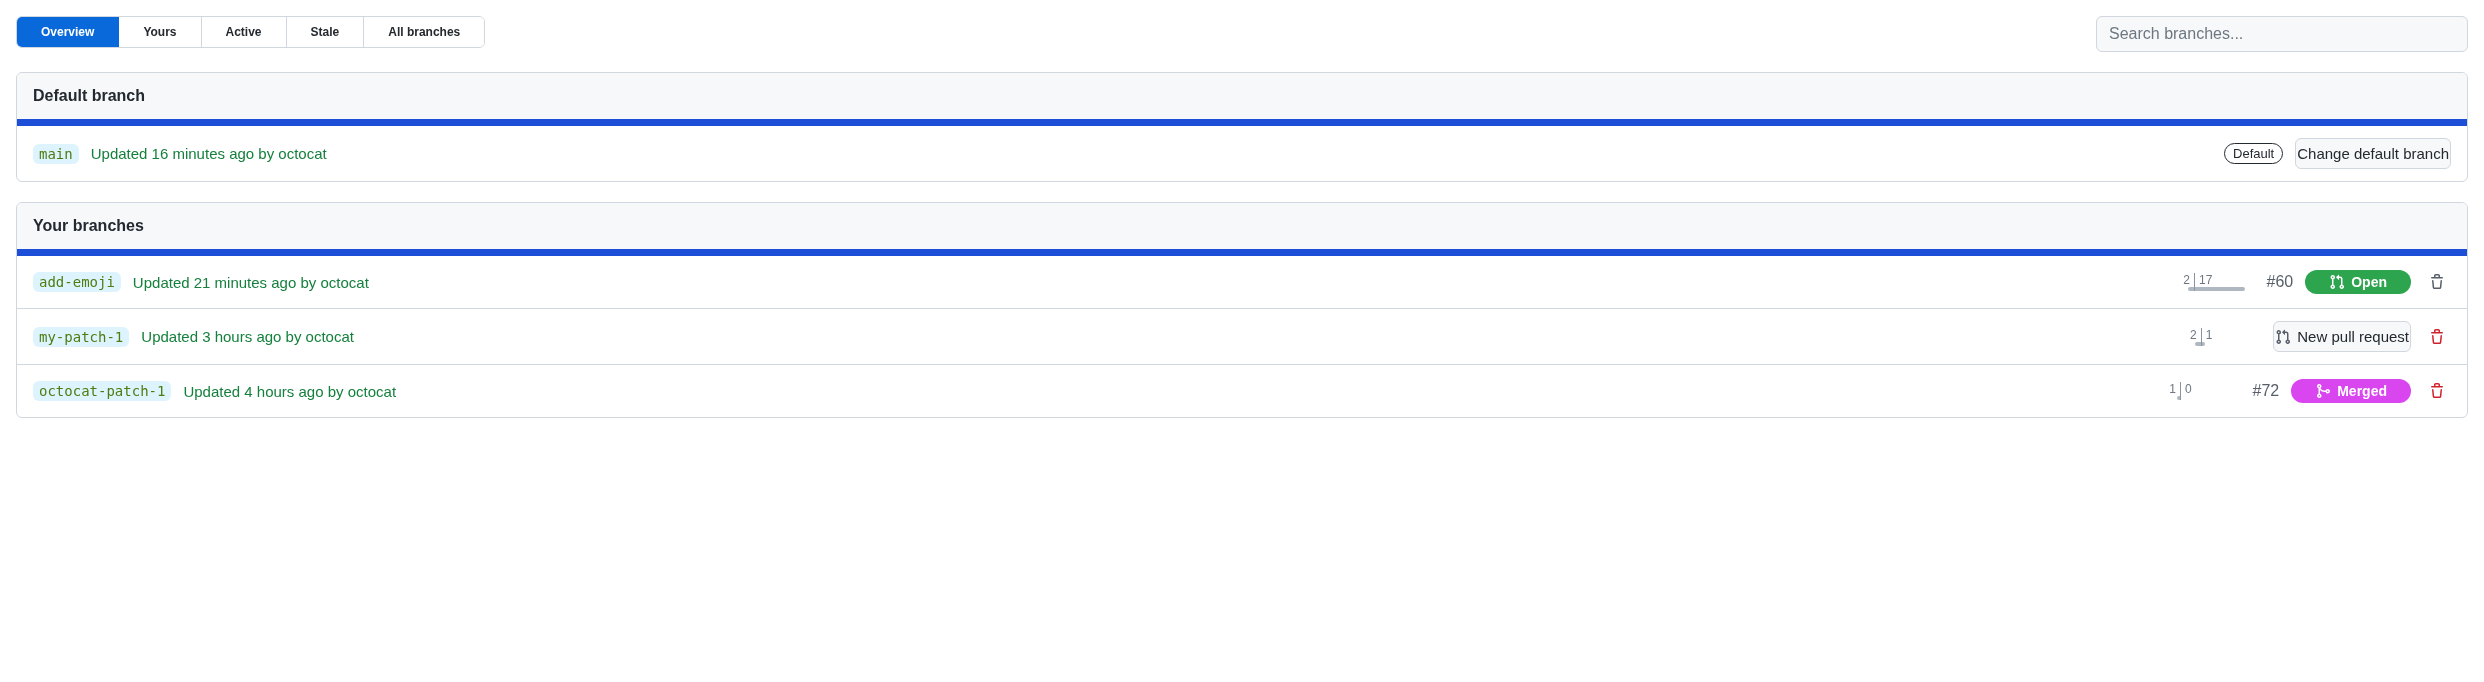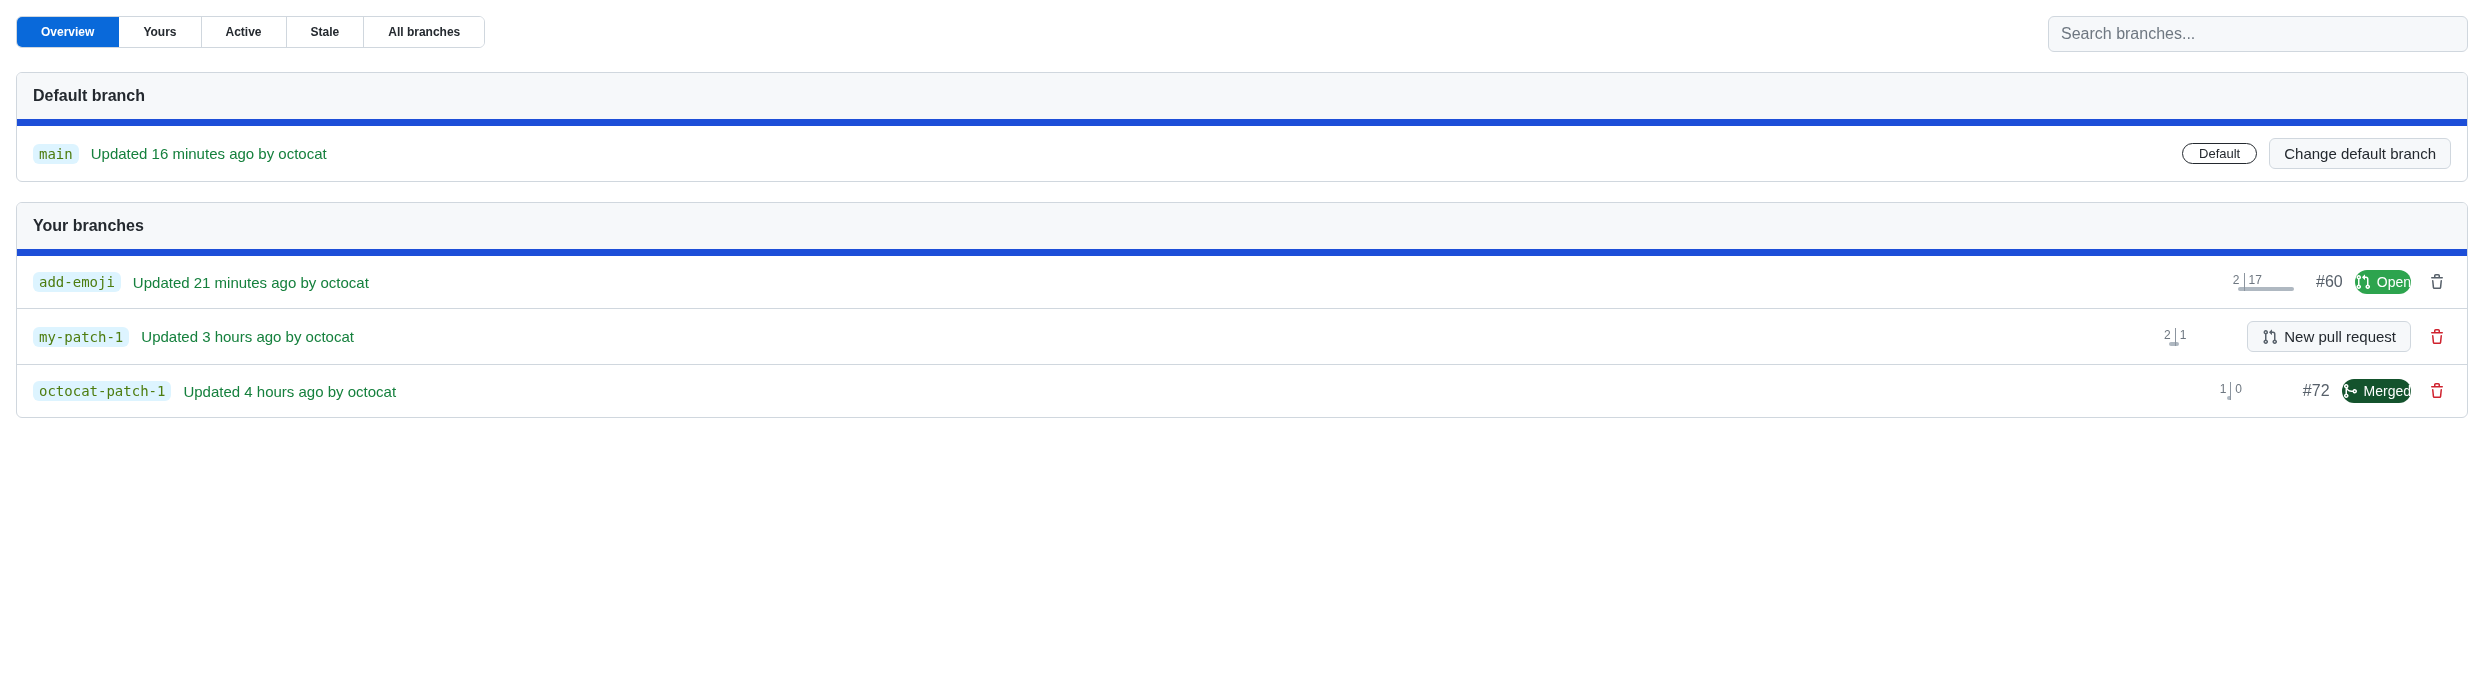--- a/index.html
+++ b/index.html
@@ -32,21 +32,21 @@
     cursor: pointer;
     white-space: nowrap;
   }
   .tab-nav .tab:last-child { border-right: none; }
   .tab-nav .tab.selected {
     background: #0969da;
     color: #ffffff;
     border-right-color: #0969da;
   }
   .search-wrap {
-    width: 420px;
+    width: 372px;
   }
   .search-input {
     width: 100%;
     padding: 8px 12px;
     font-size: 16px;
     color: #24292f;
     background: #f6f8fa;
     border: 1px solid #d0d7de;
     border-radius: 6px;
     outline: none;
@@ -84,51 +84,51 @@
     cursor: pointer;
   }
   .updated-text {
     color: #15803d;
     font-size: 15px;
   }
   .spacer { flex: 1; }
   .pill {
     border: 1px solid #24292f;
     border-radius: 999px;
-    padding: 2px 16px;
+    padding: 2px 8px;
     font-size: 13px;
     font-weight: 500;
   }
   .btn {
     background: #f6f8fa;
     border: 1px solid #d0d7de;
     border-radius: 6px;
-    padding: 6px 14px;
+    padding: 6px 1px;
     font-size: 15px;
     font-weight: 500;
     color: #24292f;
     cursor: pointer;
     display: inline-flex;
     align-items: center;
     gap: 6px;
     white-space: nowrap;
   }
   .state-label {
     display: inline-flex;
     align-items: center;
     gap: 6px;
     border-radius: 999px;
-    padding: 4px 0;
+    padding: 4px 24px;
     color: #ffffff;
     font-size: 14px;
-    font-weight: 400;
+    font-weight: 700;
     cursor: pointer;
   }
   .state-open { background: #2da44e; }
-  .state-merged { background: #14532d; }
+  .state-merged { background: #d946ef; }
   .pr-num {
     color: #57606a;
     font-size: 16px;
     font-weight: 400;
   }
   .delete-btn {
     background: transparent;
     border: none;
     padding: 6px;
     cursor: pointer;

